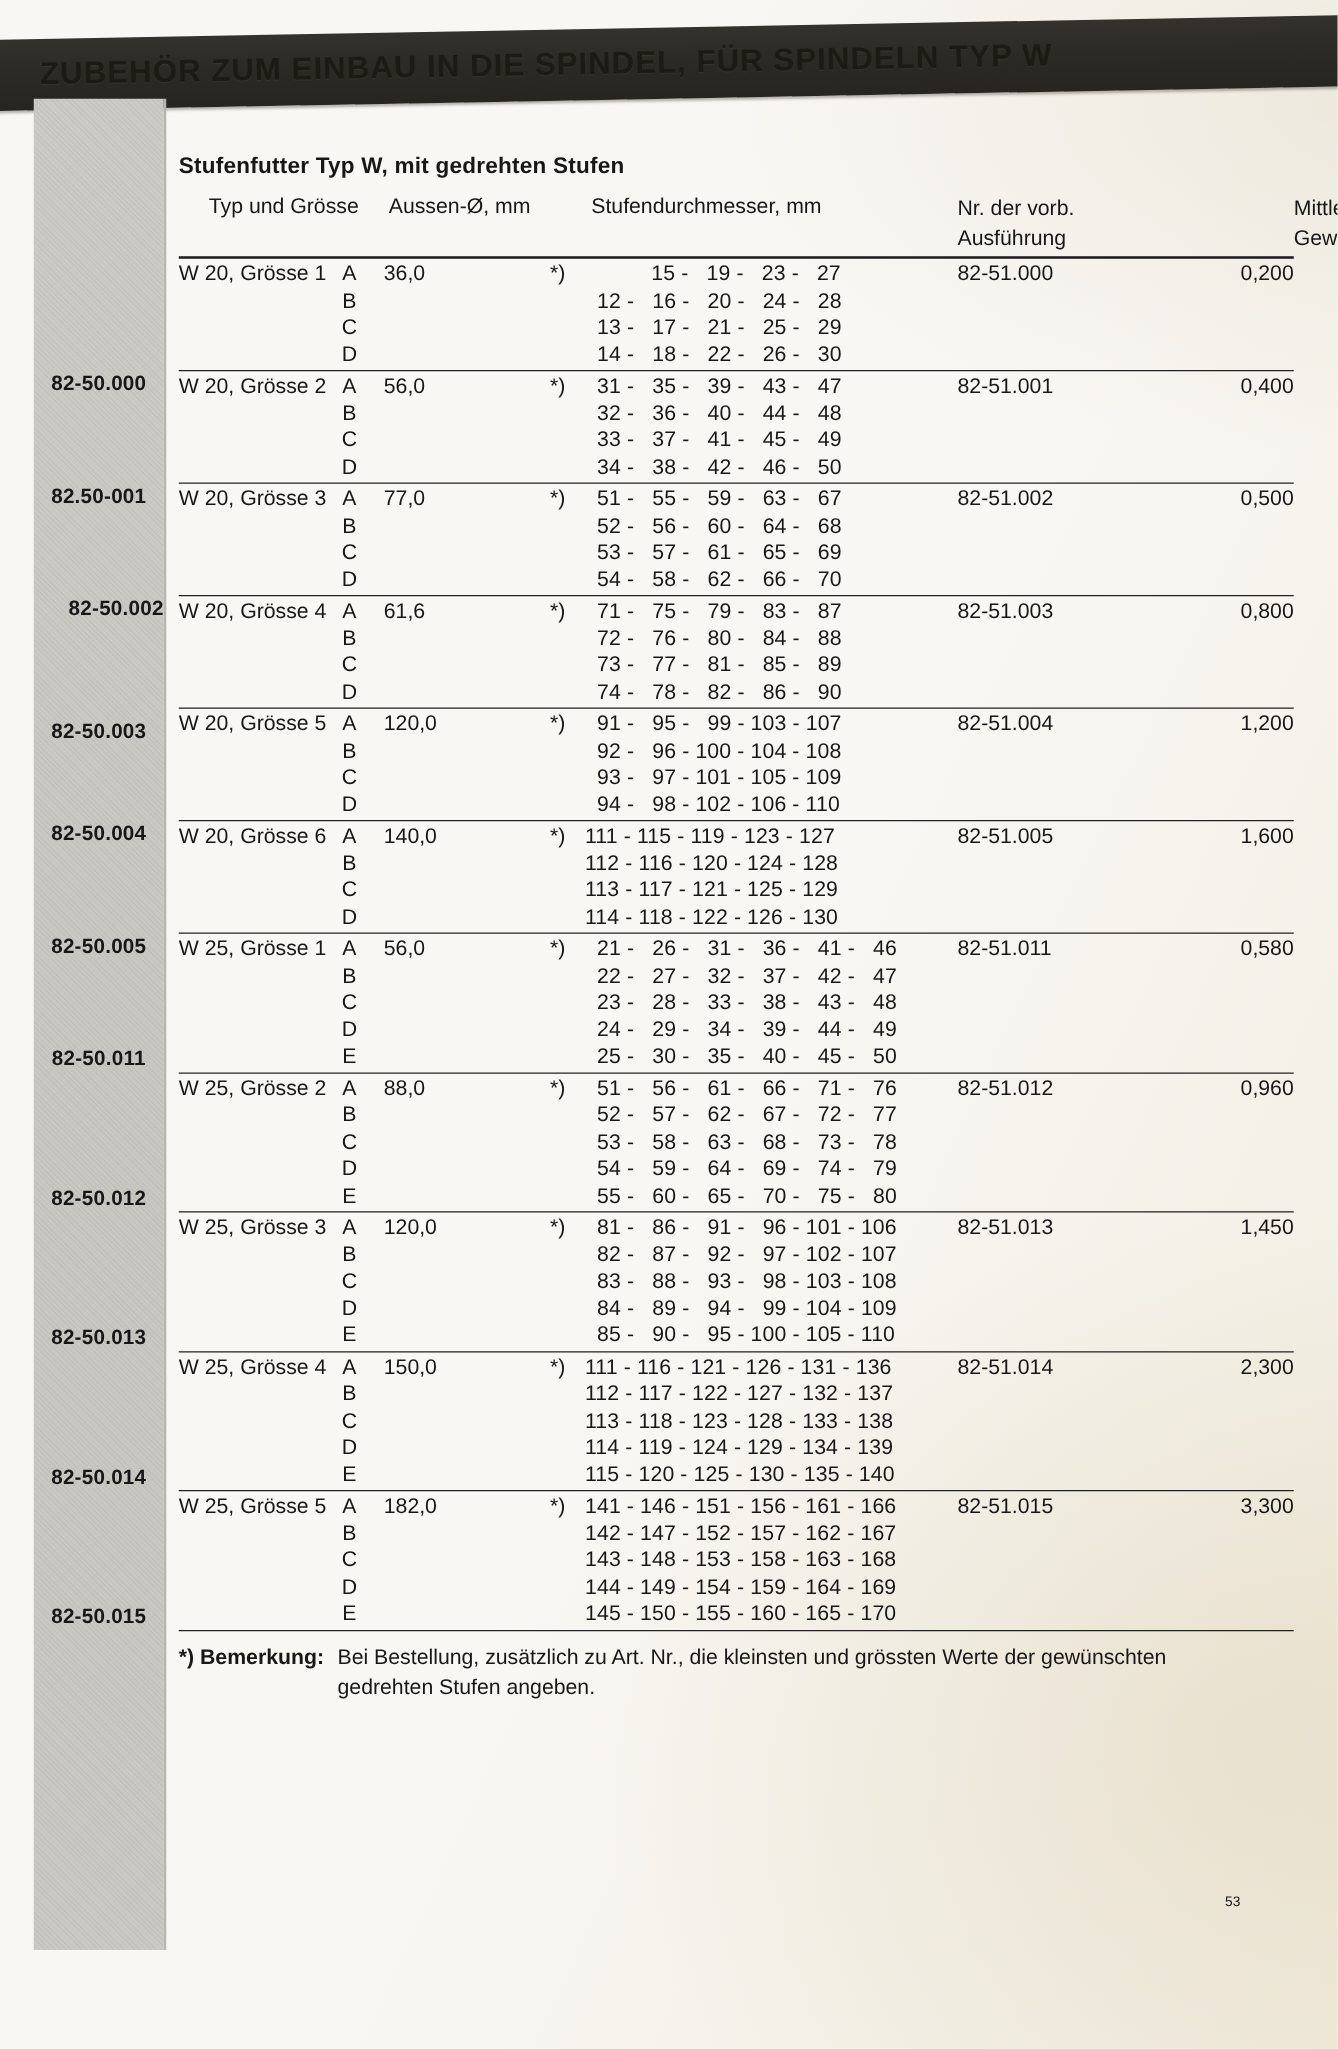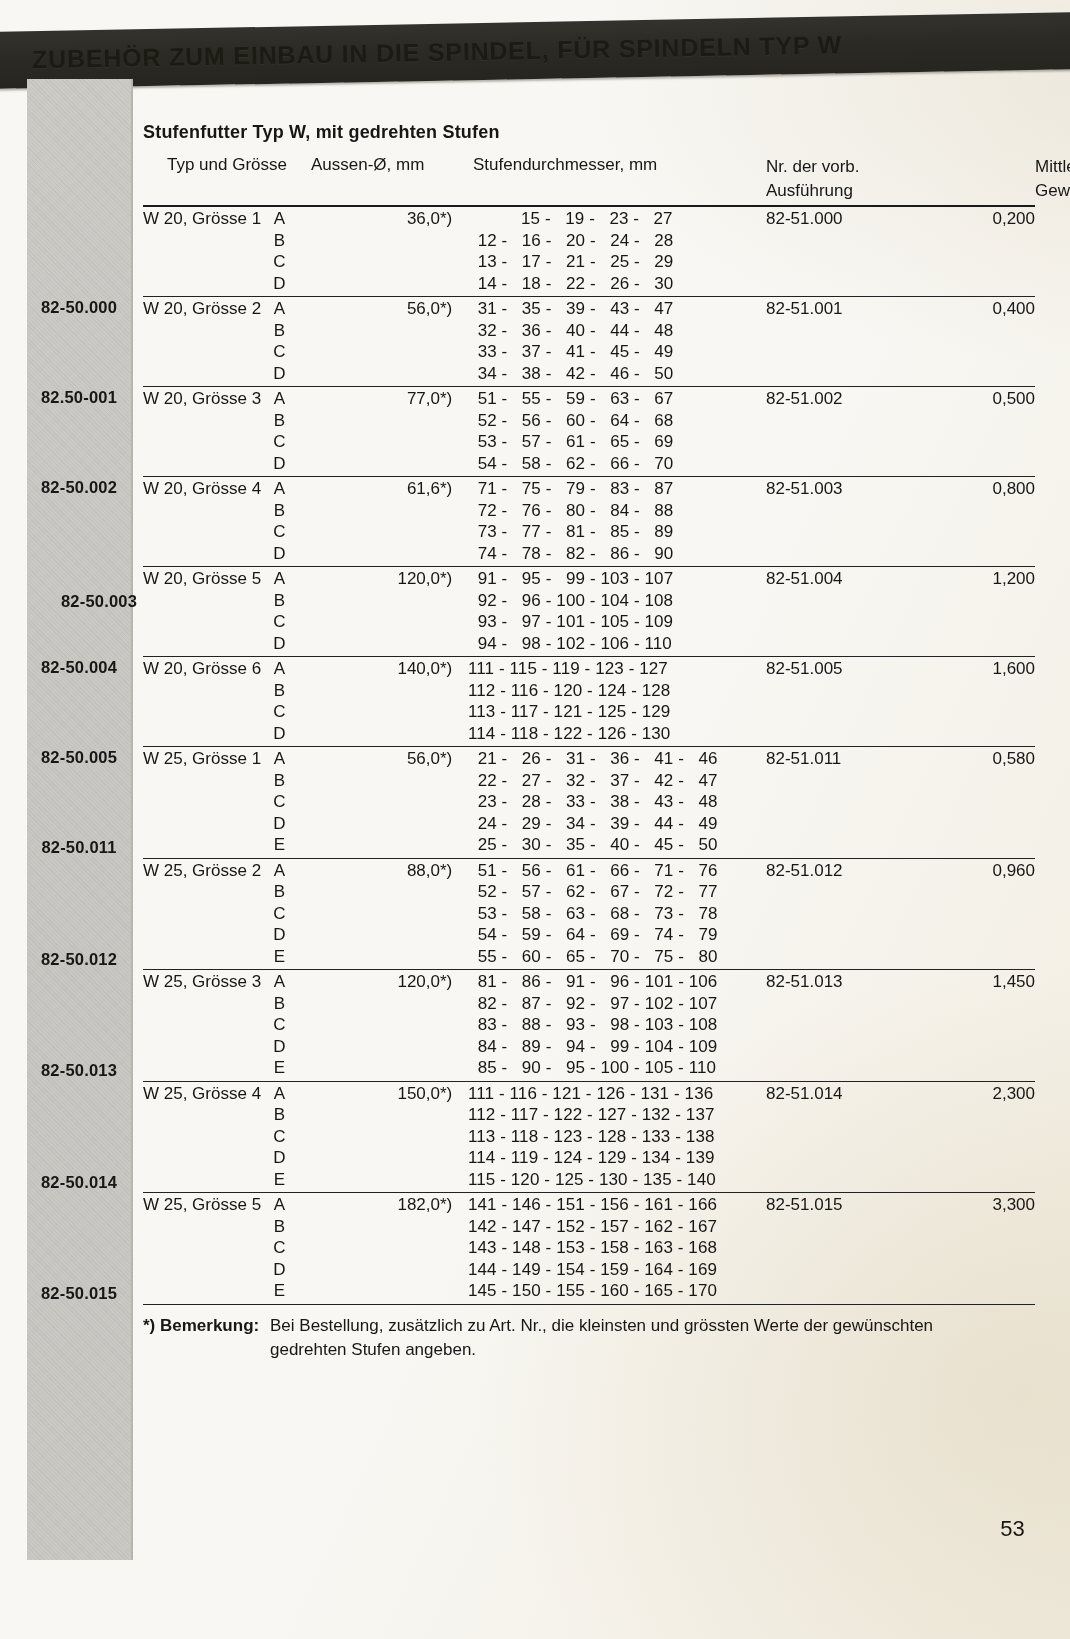--- a/index.html
+++ b/index.html
@@ -57,52 +57,52 @@
   .h-gew{right:0;bottom:3;line-height:24px;text-align:right;}
   
   .tgroup{border-bottom:1.7px solid #222;padding:1px 0 2px 0;}
   .tline{
     display:grid;
     grid-template-columns:121px 31px 145px 28px 290px 142px 135px;
     line-height:21.5px;font-size:17px;
   }
   .c-typ{white-space:nowrap;}
   .c-letter{text-align:center;}
-  .c-aussen{padding-left:12px;text-align:right;}
+  .c-aussen{padding-left:12px;}
   .c-star{white-space:pre;}
   .c-stufen{white-space:pre;letter-spacing:0.1px;}
   .c-vorb{padding-left:8px;white-space:nowrap;}
   .c-gew{text-align:right;white-space:nowrap;}
   
   .footnote{
     display:grid;grid-template-columns:127px auto;
     margin-top:9px;font-size:17px;line-height:24px;
   }
   .fn-label{font-weight:bold;white-space:nowrap;}
   .fn-text{white-space:pre-line;}
   
   .page-footer{position:absolute;left:5px;top:1516px;font-size:16.5px;white-space:nowrap;}
   .page-footer .bold{font-weight:bold;letter-spacing:0.3px;}
-  .page-number{position:absolute;left:980px;top:1516px;width:65px;text-align:center;font-size:22px;}
+  .page-number{position:absolute;left:980px;top:1516px;width:65px;text-align:left;font-size:11px;}
 </style>
 </head>
 <body>
 
 <div class="page">
 
   <div class="top-banner">
     <span class="banner-text">ZUBEHÖR ZUM EINBAU IN DIE SPINDEL, FÜR SPINDELN TYP W</span>
   </div>
 
   <div class="sidebar-strip"></div>
   <div class="sidebar-nums">
       <div class="side-num" style="top: 298px;">82-50.000</div>
       <div class="side-num" style="top: 388px;">82.50-001</div>
-      <div class="side-num" style="top: 478px;">82-50.002</div>
-      <div class="side-num" style="top: 592px; padding-left: 20px;">82-50.003</div>
+      <div class="side-num" style="top: 478px; text-align: right;">82-50.002</div>
+      <div class="side-num" style="top: 576px;">82-50.003</div>
       <div class="side-num" style="top: 658px;">82-50.004</div>
       <div class="side-num" style="top: 748px;">82-50.005</div>
       <div class="side-num" style="top: 838px;">82-50.011</div>
       <div class="side-num" style="top: 950px;">82-50.012</div>
       <div class="side-num" style="top: 1061px;">82-50.013</div>
       <div class="side-num" style="top: 1173px;">82-50.014</div>
       <div class="side-num" style="top: 1284px;">82-50.015</div>
     </div>
 
   <div class="content">

